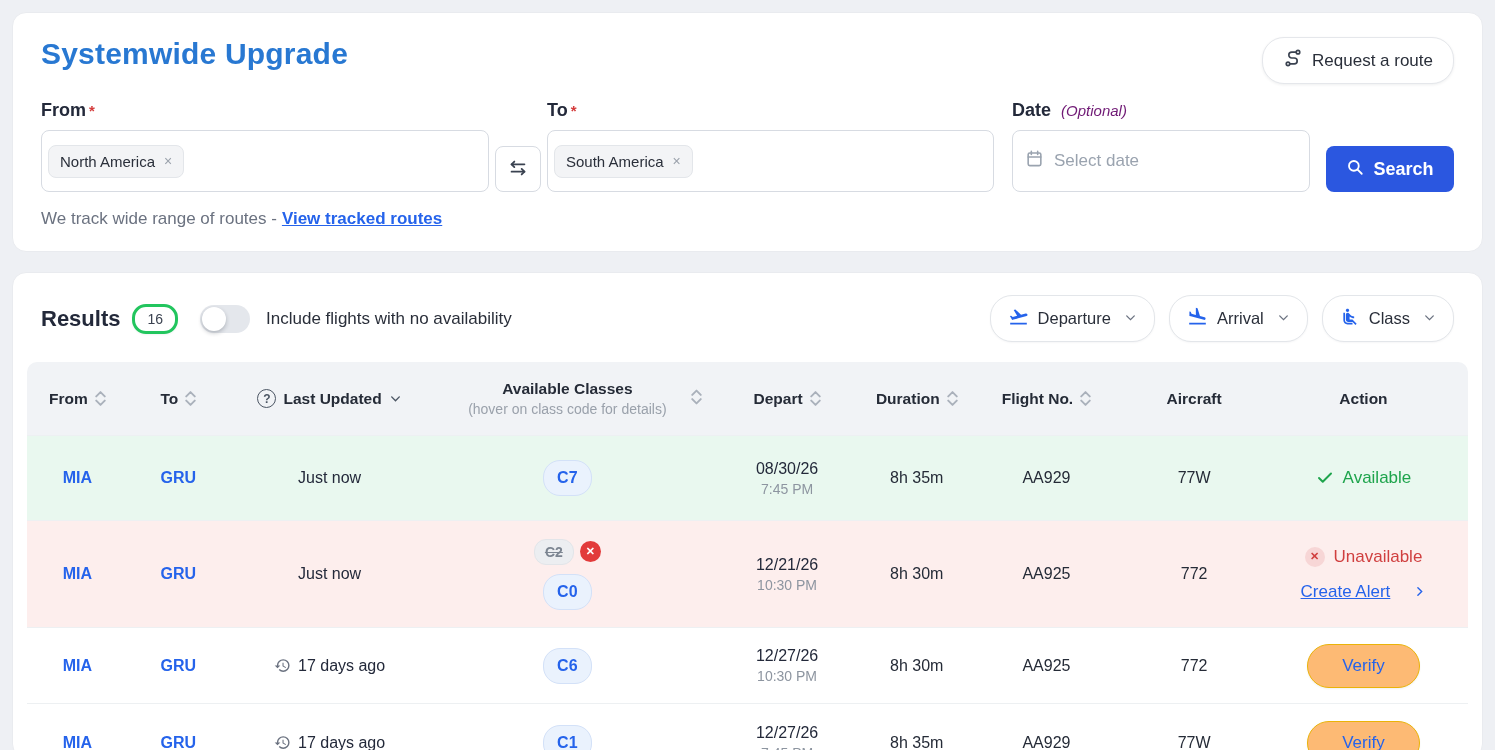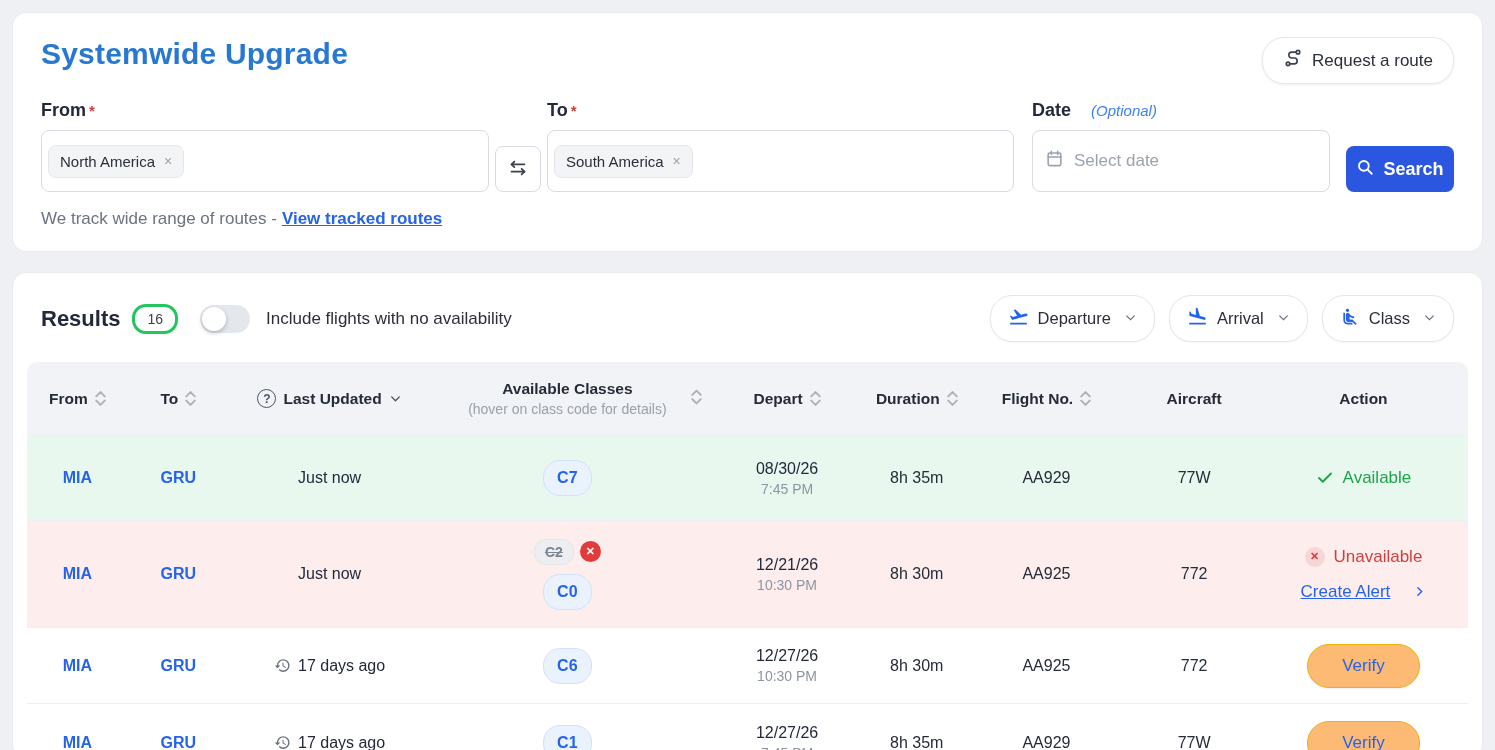--- a/index.html
+++ b/index.html
@@ -9,33 +9,33 @@
   
   .search-card { padding:24px 28px 22px; }
   .card-top { display:flex; justify-content:space-between; align-items:flex-start; margin-bottom:16px; }
   .page-title { font-size:30px; font-weight:bold; color:#2878d2; letter-spacing:.2px; }
   .request-route-btn { display:flex; align-items:center; gap:9px; background:#fff; border:1px solid #e5e7eb;
     border-radius:22px; padding:10px 20px; font-size:17px; color:#2a2f3a; cursor:pointer;
     box-shadow:0 1px 3px rgba(16,24,40,.07); }
   .form-row { display:flex; align-items:flex-end; }
   .field-label { font-size:18px; font-weight:bold; color:#23293a; margin-bottom:9px; }
   .req { color:#d43b3b; margin-left:3px; font-size:15px; }
-  .optional { color:#3b82f6; font-weight:normal; font-style:italic; font-size:15px; margin-left:15px; }
+  .optional { color:#701a75; font-weight:normal; font-style:italic; font-size:15px; margin-left:5px; }
   .input-box { height:62px; border:1px solid #d7dbe2; border-radius:8px; background:#fff;
     display:flex; align-items:center; padding:0 6px; }
   .chip { display:inline-flex; align-items:center; gap:9px; background:#f3f4f6; border:1px solid #e3e6ea;
     border-radius:8px; padding:7px 11px; font-size:15px; color:#2a2f3a; }
   .chip .x { color:#9aa1ab; font-size:14px; cursor:pointer; line-height:1; }
   .grp-from { width:448px; }
   .swap-btn { width:46px; height:46px; border:1px solid #d7dbe2; border-radius:8px; background:#fff;
     display:flex; align-items:center; justify-content:center; margin:0 6px; cursor:pointer; flex:none; }
   .grp-to { flex:1; }
   .grp-date { width:298px; margin-left:18px; }
   .date-box { color:#9aa3af; font-size:17px; gap:10px; padding:0 12px; display:flex; align-items:center; }
-  .search-btn { width:108px; height:46px; margin-left:16px; background:#2b57e0; color:#fff; border:none;
+  .search-btn { width:128px; height:46px; margin-left:16px; background:#2b57e0; color:#fff; border:none;
     border-radius:8px; font-size:18px; font-weight:bold; display:flex; align-items:center; justify-content:center;
     gap:9px; cursor:pointer; }
   .tracked-line { margin-top:17px; font-size:17px; color:#6b7280; }
   .tracked-link { color:#2563eb; font-weight:bold; text-decoration:underline; margin-left:5px; cursor:pointer; }
   
   .results-card { padding:22px 14px 0; height:calc(750px - 264px); }
   .results-head { display:flex; align-items:center; padding:0 14px; margin-bottom:20px; }
   .results-title { font-size:22px; font-weight:bold; color:#23293a; }
   .count-badge { margin-left:12px; border:3px solid #22c55e; border-radius:14px; padding:4px 12px;
     font-size:14px; color:#3a4250; box-shadow:0 1px 2px rgba(16,24,40,.05); }

